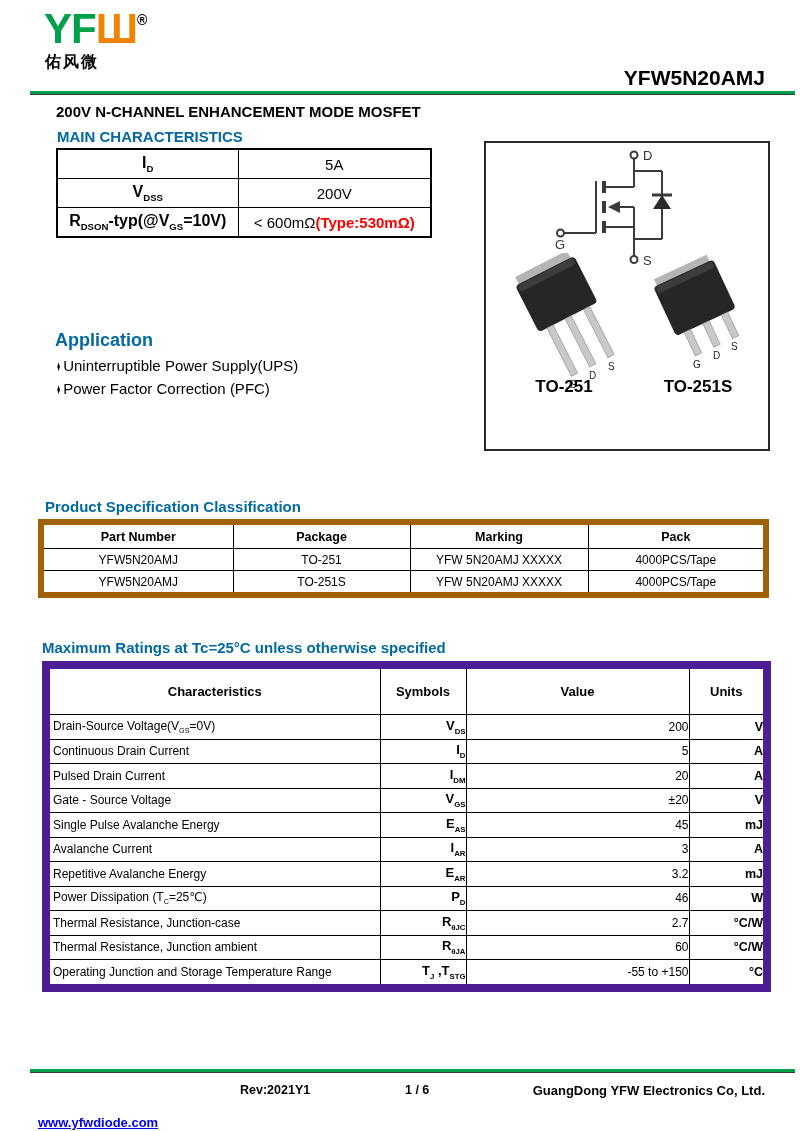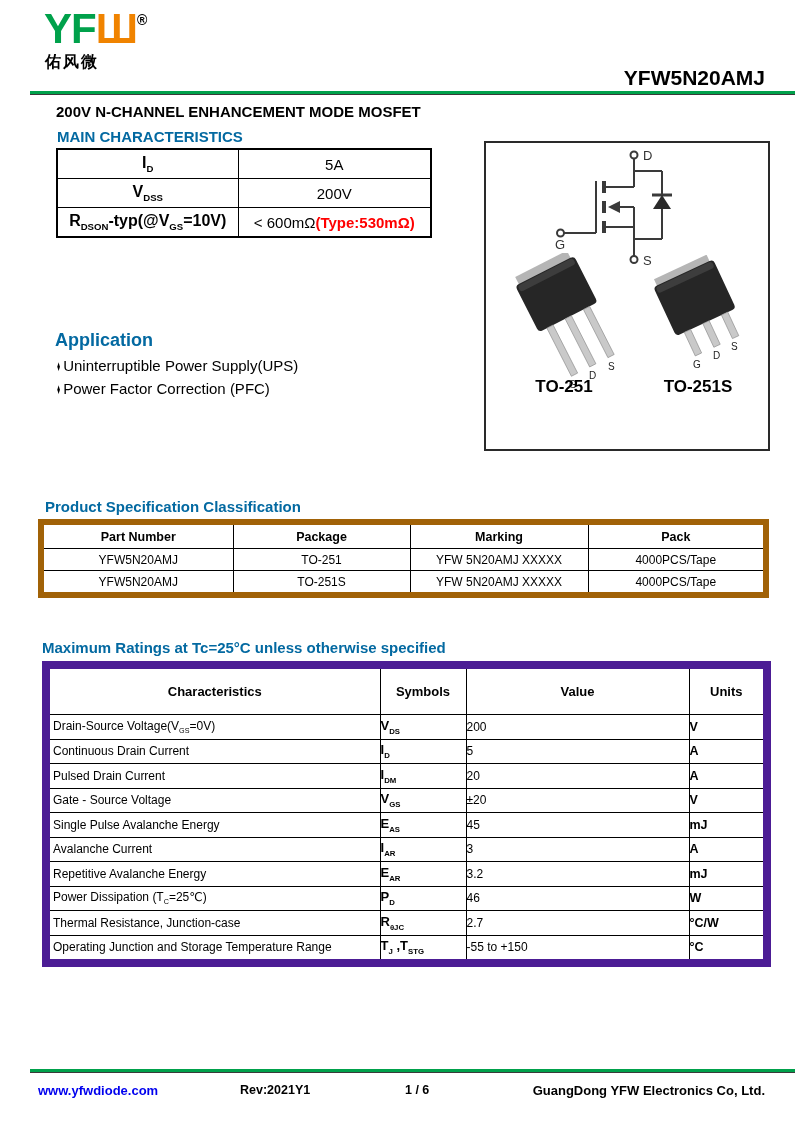--- a/index.html
+++ b/index.html
@@ -43,28 +43,28 @@
   .bullet{display:inline-block;transform:scaleX(0.45) scaleY(1.05);font-size:14px;margin-right:1px;}
 
   .ps-title{left:45px;top:498px;}
   .ps-table{left:38px;top:519px;width:725px;border:6px solid #a16207;}
   .ps-table th{height:23px;font-size:12.5px;}
   .ps-table td{height:21px;font-size:12px;text-align:center;}
 
   .mr-title{left:42px;top:639px;}
   .mr-table{left:42px;top:661px;width:721px;border:8px solid #4c1d95;}
   .mr-table th{height:45px;font-size:13px;}
-  .mr-table td{height:23.5px;text-align:left;font-size:12px;}
+  .mr-table td{height:23.5px;text-align:right;font-size:12px;}
   .mr-table td.char{text-align:left;padding-left:3px;}
   .mr-table td.sym{font-weight:bold;font-size:13px;}
   .mr-table td.unit{font-weight:bold;font-size:12.5px;}
 
   .rule-bottom{left:30px;top:1069px;width:765px;height:3px;background:#00A14B;border-bottom:1px solid #3a3a3a;}
   .footer-text{top:1083px;font-size:13px;font-weight:bold;}
-  .f-web{left:38px;color:#0000EE;cursor:pointer;}
+  .f-web{left:38px;color:#0000EE;text-decoration:underline;cursor:pointer;margin-top:32px;}
   .f-rev{left:240px;font-size:12.5px;}
   .f-page{left:405px;font-size:12.5px;}
   .f-company{left:470px;width:295px;text-align:right;}
 
   svg text{font-family:"Liberation Sans","DejaVu Sans",sans-serif;}
 </style>
 </head>
 <body>
 
 <div class="page">
@@ -263,20 +263,26 @@
           <td class="val">46</td>
           <td class="unit">W</td>
         </tr>
         <tr>
           <td class="char">Thermal Resistance, Junction-case</td>
           <td class="sym">R<sub>θJC</sub></td>
           <td class="val">2.7</td>
           <td class="unit">°C/W</td>
         </tr>
         <tr>
+          <td class="char">Thermal Resistance, Junction ambient</td>
+          <td class="sym">R<sub>θJA</sub></td>
+          <td class="val">60</td>
+          <td class="unit">°C/W</td>
+        </tr>
+        <tr>
           <td class="char">Operating Junction and Storage Temperature Range</td>
           <td class="sym">T<sub>J</sub> ,T<sub>STG</sub></td>
           <td class="val">-55 to +150</td>
           <td class="unit">°C</td>
         </tr>
       </tbody>
   </table>
 
   <div class="abs rule-bottom"></div>
   <a class="abs footer-text f-web">www.yfwdiode.com</a>

